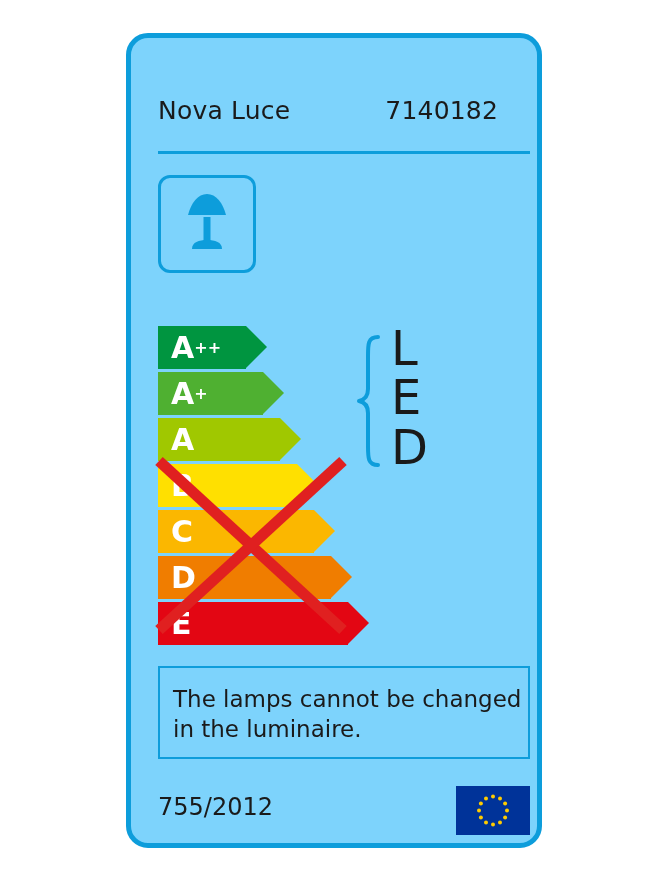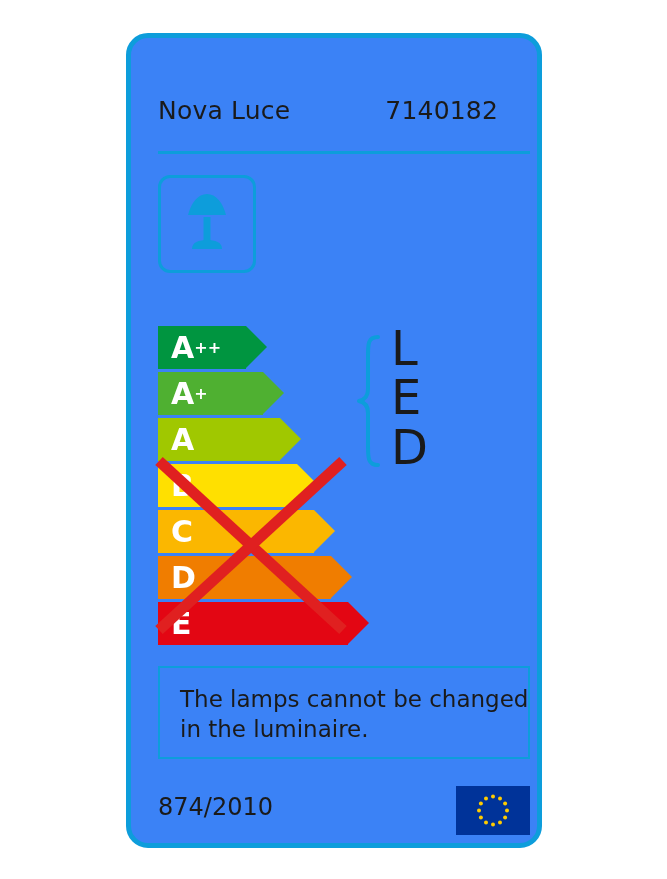--- a/index.html
+++ b/index.html
@@ -17,21 +17,21 @@
 
   .label-card {
     position: absolute;
     left: 126px;
     top: 33px;
     width: 416px;
     height: 815px;
     border: 5px solid #0d9ddb;
     border-radius: 22px;
     box-sizing: border-box;
-    background: #3b82f6;
+    background: #7dd3fc;
   }
 
   
   .header-row {
     position: absolute;
     left: 27px;
     top: 58px;
     width: 372px;
     display: flex;
     align-items: baseline;
@@ -163,21 +163,21 @@
     position: absolute;
     left: 27px;
     top: 628px;
     width: 372px;
     height: 93px;
     border: 2px solid #0d9ddb;
     box-sizing: border-box;
   }
   .note-text {
     position: absolute;
-    left: 20px;
+    left: 13px;
     top: 17px;
     width: 350px;
     font-size: 23px;
     line-height: 1.3;
     color: #1a1a1a;
   }
 
   
   .regulation {
     position: absolute;
@@ -277,21 +277,21 @@
 
   <svg class="cross" viewBox="0 0 200 185" aria-hidden="true">
     <line x1="8" y1="8" x2="192" y2="177" stroke="#e02020" stroke-width="11"></line>
     <line x1="192" y1="8" x2="8" y2="177" stroke="#e02020" stroke-width="11"></line>
   </svg>
 
   <div class="note-box">
     <div class="note-text">The lamps cannot be changed in the luminaire.</div>
   </div>
 
-  <div class="regulation">874/2010</div>
+  <div class="regulation">755/2012</div>
 
   <div class="eu-flag">
     <svg width="74" height="49" viewBox="0 0 74 49" aria-hidden="true">
       <rect width="74" height="49" fill="#003399"></rect>
       <g fill="#ffcc00">
         <circle cx="37" cy="10.5" r="2"></circle>
         <circle cx="44" cy="12.4" r="2"></circle>
         <circle cx="49.1" cy="17.5" r="2"></circle>
         <circle cx="51" cy="24.5" r="2"></circle>
         <circle cx="49.1" cy="31.5" r="2"></circle>

